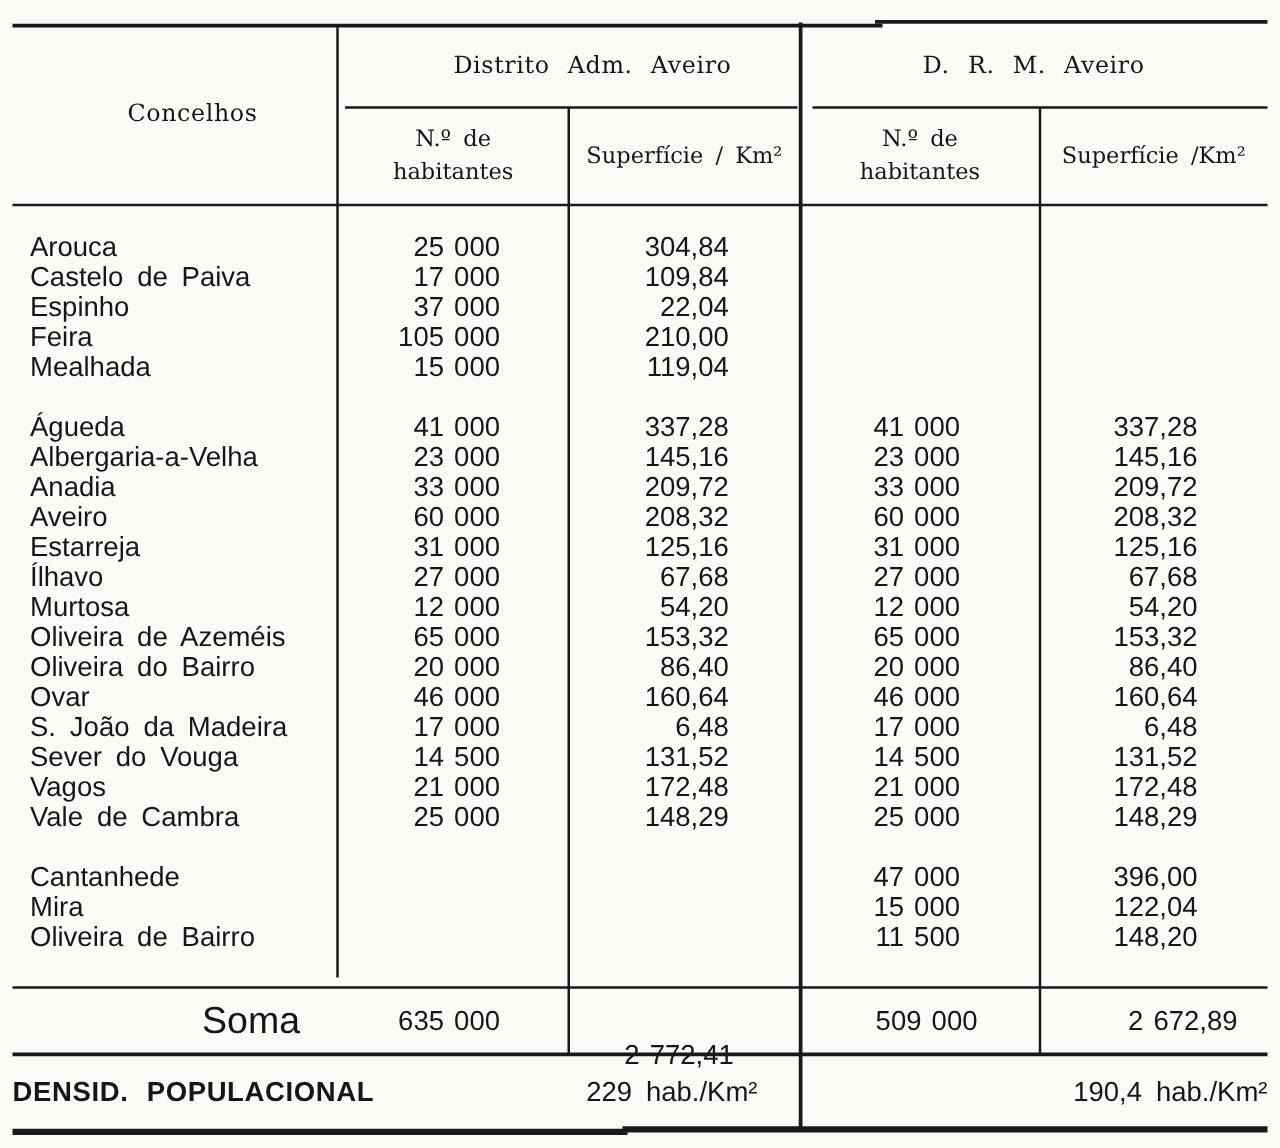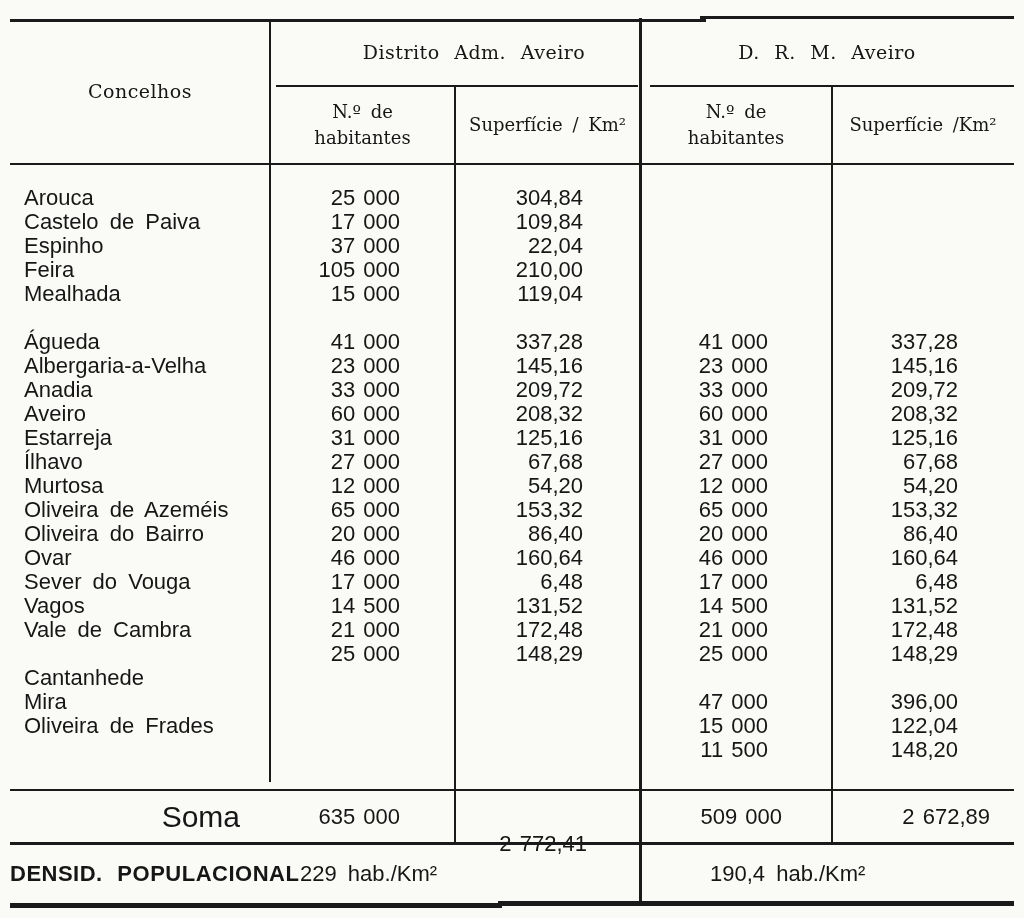--- a/index.html
+++ b/index.html
@@ -42,33 +42,33 @@
   .c4{left:832px;width:126px;}
   
   .soma-label{position:absolute;left:24px;width:216px;top:792px;height:50px;line-height:50px;text-align:right;font-size:30px;}
   .soma-val{position:absolute;top:792px;height:50px;line-height:50px;font-size:22px;text-align:right;word-spacing:2px;}
   .soma-v1{left:270px;width:130px;}
   .soma-v2{left:455px;width:132px;margin-top:27px;}
   .soma-v3{left:640px;width:142px;}
   .soma-v4{left:832px;width:158px;}
   
   .dens-label{position:absolute;left:10px;top:846px;height:56px;line-height:56px;font-size:22px;font-weight:bold;letter-spacing:0.5px;word-spacing:8px;}
-  .dens-val{position:absolute;top:846px;height:56px;line-height:56px;font-size:22px;text-align:left;word-spacing:5px;}
+  .dens-val{position:absolute;top:846px;height:56px;line-height:56px;font-size:22px;text-align:right;word-spacing:5px;}
   .dens-v1{left:300px;width:306px;}
   .dens-v2{left:710px;width:304px;}
 </style>
 </head>
 <body>
 
 <div class="page">
 
   <div class="hline" style="left:10px;top:19px;width:696px;height:3px;"></div>
   <div class="hline" style="left:700px;top:16px;width:314px;height:3px;"></div>
 
-  <div class="ghead" style="left:10px;top:18px;width:260px;height:146px;">
+  <div class="ghead" style="left:24px;top:18px;width:260px;height:146px;">
     <span>Concelhos</span>
   </div>
   <div class="ghead" style="left:270px;top:18px;width:370px;height:68px;padding-left:19px;">
     <span>Distrito Adm. Aveiro</span>
   </div>
   <div class="ghead" style="left:640px;top:18px;width:374px;height:68px;">
     <span>D. R. M. Aveiro</span>
   </div>
 
   <div class="hline" style="left:276px;top:85px;width:362px;height:2px;"></div>
@@ -103,28 +103,29 @@
         <div class="row">Águeda</div>
         <div class="row">Albergaria-a-Velha</div>
         <div class="row">Anadia</div>
         <div class="row">Aveiro</div>
         <div class="row">Estarreja</div>
         <div class="row">Ílhavo</div>
         <div class="row">Murtosa</div>
         <div class="row">Oliveira de Azeméis</div>
         <div class="row">Oliveira do Bairro</div>
         <div class="row">Ovar</div>
+        <div class="row">S. João da Madeira</div>
         <div class="row">Sever do Vouga</div>
         <div class="row">Vagos</div>
         <div class="row">Vale de Cambra</div>
       </div>
       <div class="block">
         <div class="row">Cantanhede</div>
         <div class="row">Mira</div>
-        <div class="row">Oliveira de Frades</div>
+        <div class="row">Oliveira de Bairro</div>
       </div>
     </div>
   <div class="col col-num c1">
       <div class="block">
         <div class="row">25 000</div>
         <div class="row">17 000</div>
         <div class="row">37 000</div>
         <div class="row">105 000</div>
         <div class="row">15 000</div>
       </div>

